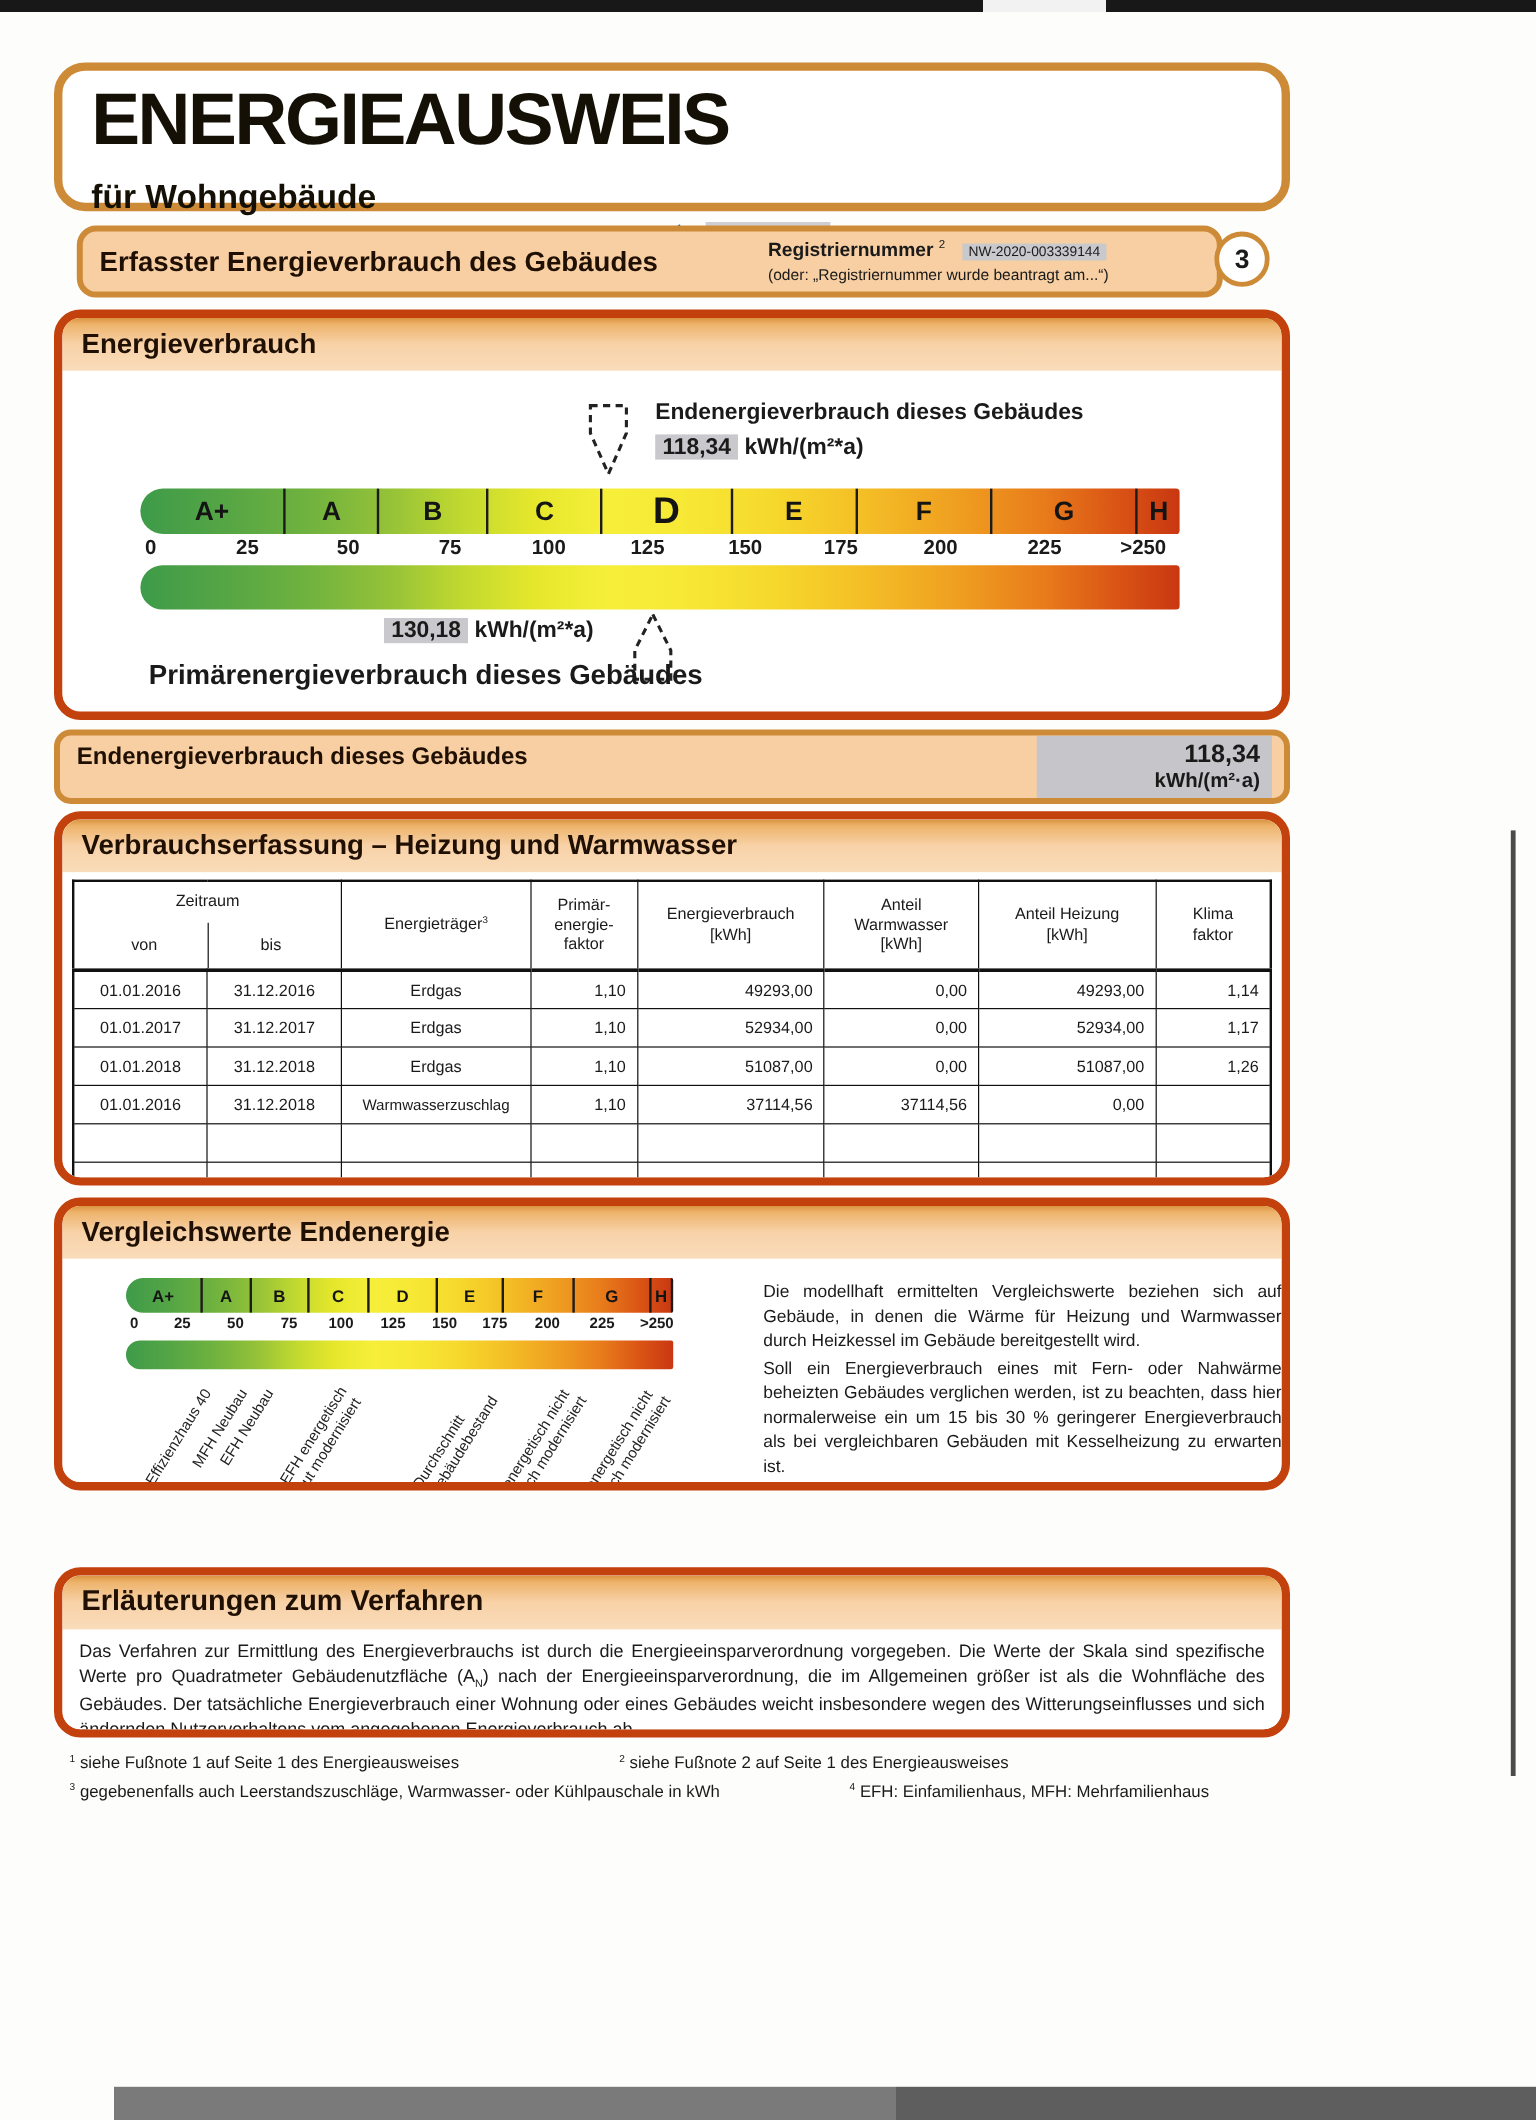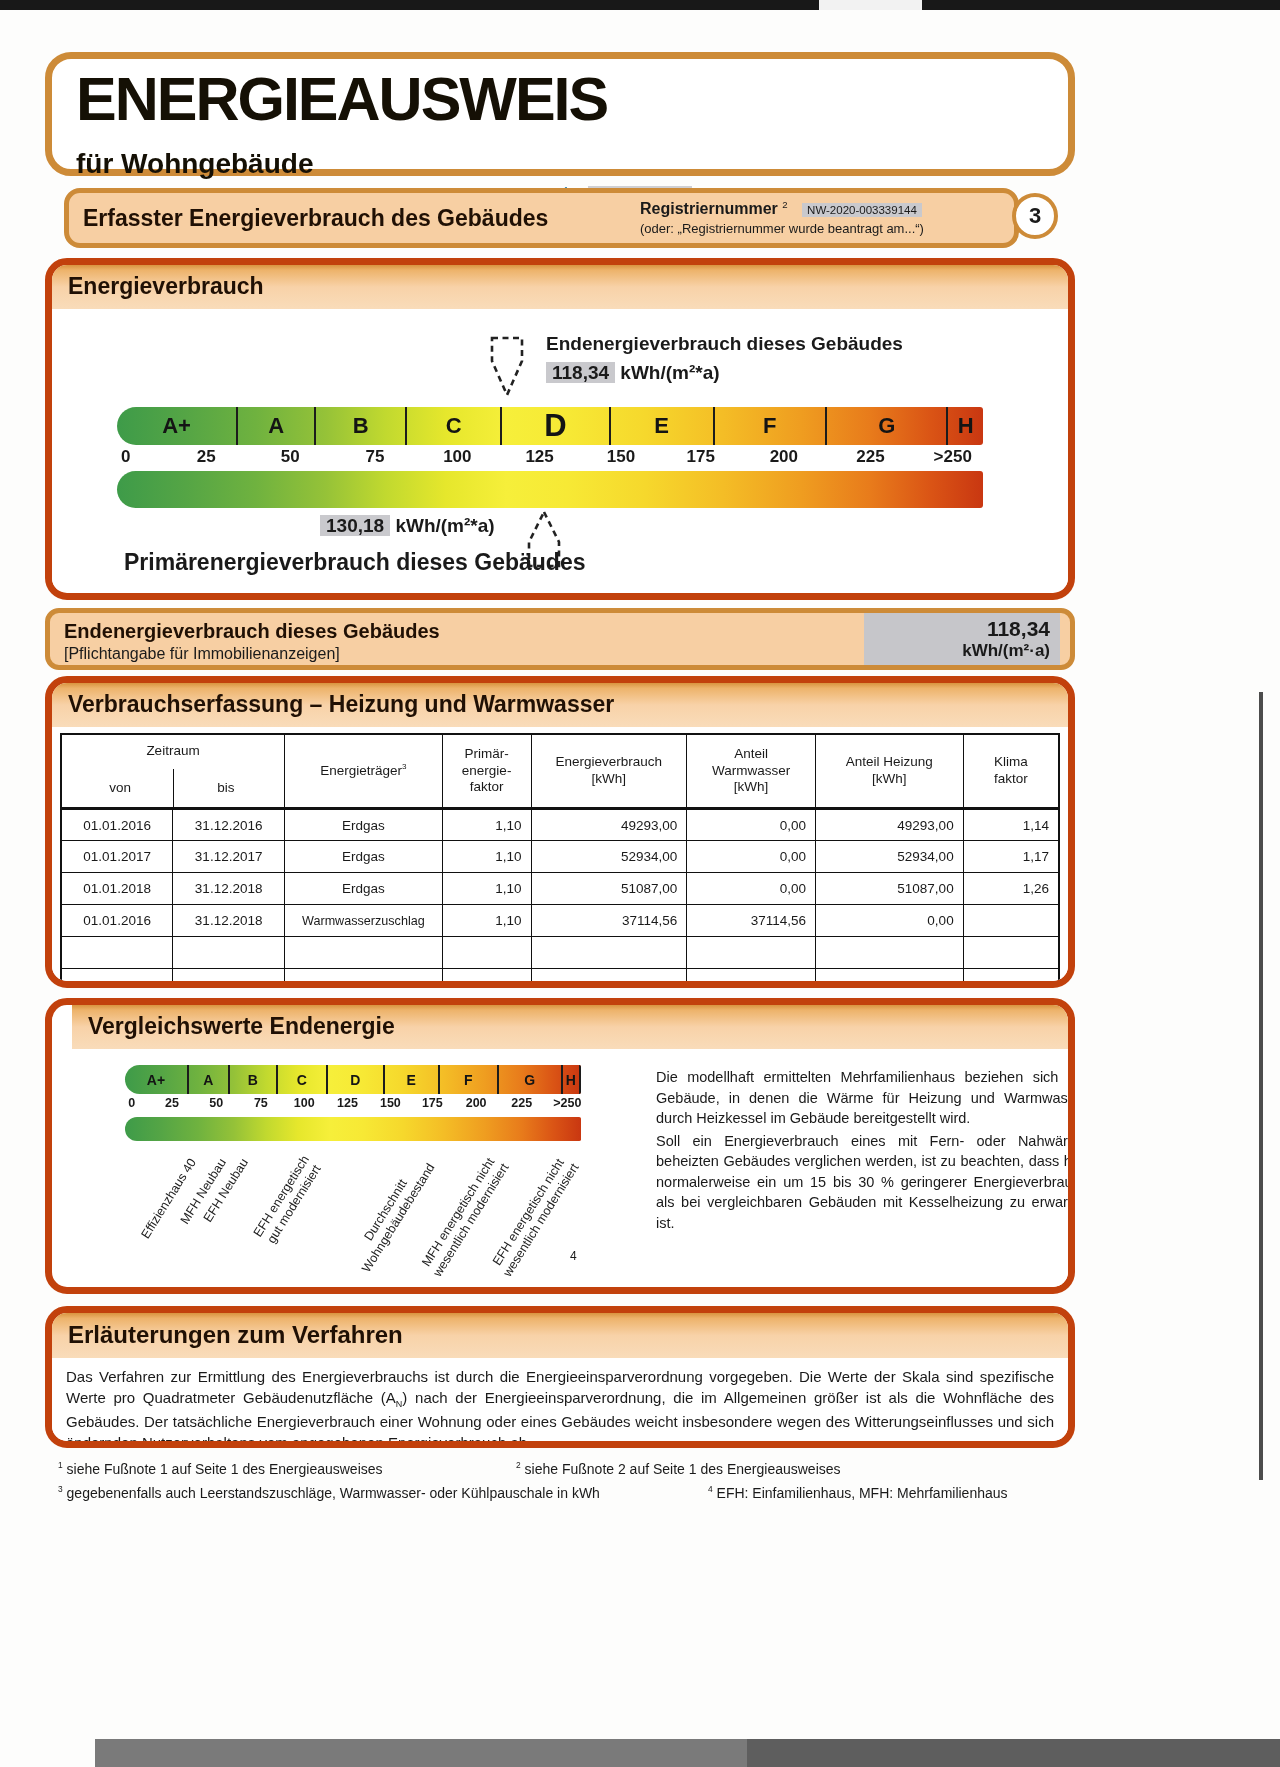--- a/index.html
+++ b/index.html
@@ -92,21 +92,21 @@
   .ct td{height:32px;}
   .ct .c{text-align:center;}
   .ct .r{text-align:right;padding-right:9px;}
   .ct .small{font-size:12.6px;padding:0 2px;}
   .z-top{text-align:center;padding-top:8px;height:34px;box-sizing:border-box;}
   .z-bottom{display:flex;height:38px;align-items:center;}
   .z-bottom span{flex:1;text-align:center;}
   .z-bis{border-left:1.6px solid #111;height:100%;display:flex;align-items:center;justify-content:center;}
 
   
-  .compare-panel{top:998px;height:296px;padding-left:20px;}
+  .compare-panel{top:998px;height:244px;}
   .compare-panel .panel-body{height:240px;}
   .mini-scale{position:absolute;left:53px;top:16px;width:456px;}
   .mini-letters{height:29px;border-radius:15px 2px 2px 15px;display:flex;overflow:hidden;
      background:linear-gradient(90deg,#3e9b49 0%,#55a545 8%,#6fb23f 16%,#95c238 24%,#c1d92f 31%,
        #e6e72c 38%,#f6ef3a 45%,#f7e935 52%,#f6d82c 61%,#f4bd26 70%,#ef9d20 79%,#e87b1b 87%,
        #da5415 94%,#c93711 100%);}
   .mini-letters .seg{font-size:14px;font-weight:600;border-right:2px solid #1c1c1c;}
   .mini-ticks{position:relative;height:19px;font-size:12.5px;font-weight:bold;margin-top:2px;}
   .mini-ticks span{position:absolute;transform:translateX(-50%);}
   .mini-bar2{height:24px;margin-top:2px;border-radius:13px 2px 2px 13px;
@@ -236,21 +236,20 @@
       <svg class="arr up-arrow" viewBox="0 0 44 60">
         <path d="M22 3 L37 33 L37 57 L7 57 L7 33 Z" fill="none" stroke="#222" stroke-width="2.6" stroke-dasharray="6 4.5"></path>
       </svg>
       <div class="primary-label">Primärenergieverbrauch dieses Gebäudes</div>
     </div>
   </div>
 
   <div class="end-band">
     <div class="eb-left">
       <div class="eb-title">Endenergieverbrauch dieses Gebäudes</div>
-      <div class="eb-sub">[Pflichtangabe für Immobilienanzeigen]</div>
     </div>
     <div class="eb-box">
       <div class="eb-value">118,34</div>
       <div class="eb-unit">kWh/(m²·a)</div>
     </div>
   </div>
 
   <div class="panel table-panel">
     <div class="panel-header">Verbrauchserfassung – Heizung und Warmwasser</div>
     <div class="panel-body">
@@ -427,21 +426,21 @@
           <div class="rlabel" style="left:362px"><span>
             <div>MFH energetisch nicht</div><div>wesentlich modernisiert</div></span></div>
           <div class="rlabel" style="left:432px"><span>
             <div>EFH energetisch nicht</div><div>wesentlich modernisiert</div></span></div>
         </div>
       </div>
 
       <span class="labels-fn">4</span>
 
       <div class="compare-text">
-        <p>Die modellhaft ermittelten Mehrfamilienhaus beziehen sich auf Gebäude, in denen die Wärme für Heizung und Warmwasser durch Heizkessel im Gebäude bereitgestellt wird.</p>
+        <p>Die modellhaft ermittelten Vergleichswerte beziehen sich auf Gebäude, in denen die Wärme für Heizung und Warmwasser durch Heizkessel im Gebäude bereitgestellt wird.</p>
         <p>Soll ein Energieverbrauch eines mit Fern- oder Nahwärme beheizten Gebäudes verglichen werden, ist zu beachten, dass hier normalerweise ein um 15 bis 30 % geringerer Energieverbrauch als bei vergleichbaren Gebäuden mit Kesselheizung zu erwarten ist.</p>
       </div>
     </div>
   </div>
 
   <div class="panel explain-panel">
     <div class="panel-header">Erläuterungen zum Verfahren</div>
     <div class="panel-body">
       <p><span>Das Verfahren zur Ermittlung des Energieverbrauchs ist durch die Energieeinsparverordnung vorgegeben. Die Werte der Skala sind spezifische Werte pro Quadratmeter Gebäudenutzfläche (A</span><sub>N</sub><span>) nach der Energieeinsparverordnung, die im Allgemeinen größer ist als die Wohnfläche des Gebäudes. Der tatsächliche Energieverbrauch einer Wohnung oder eines Gebäudes weicht insbesondere wegen des Witterungseinflusses und sich ändernden Nutzerverhaltens vom angegebenen Energieverbrauch ab.</span></p>
     </div>

